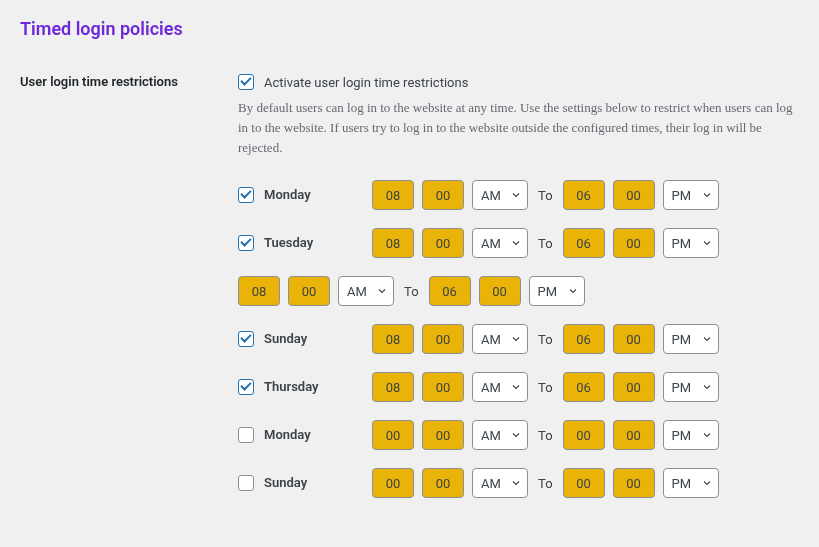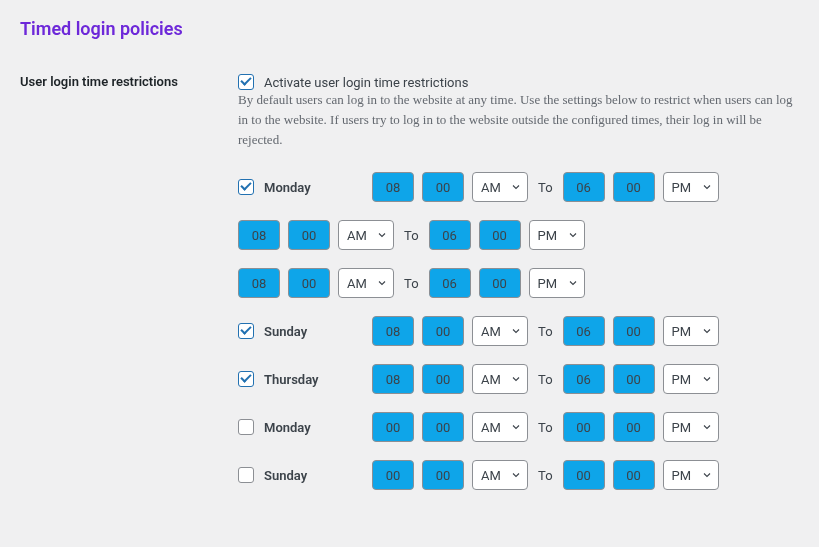--- a/index.html
+++ b/index.html
@@ -29,20 +29,21 @@
       font-weight: 600;
       color: #1d2327;
       padding-top: 0px;
     }
     .setting-content {
       flex: 1;
     }
     .activate-row {
       display: flex;
       align-items: center;
+      margin-bottom: 8px;
     }
     .description {
       color: #646970;
       line-height: 1.55;
       margin-bottom: 22px;
       max-width: 560px;
       font-family: Liberation Serif, serif;
     }
     .chk {
       appearance: none;
@@ -71,34 +72,34 @@
       border-width: 0 2px 2px 0;
       transform: rotate(45deg);
     }
     .day-row {
       display: flex;
       align-items: center;
       margin-bottom: 18px;
     }
     .day-checkbox-label {
       display: flex;
-      align-items: center;
+      align-items: flex-start;
       width: 134px;
       flex-shrink: 0;
     }
     .day-name {
       font-weight: 600;
       color: #3c434a;
     }
     .time-input {
       width: 42px;
       height: 30px;
       border: 1px solid #8c8f94;
       border-radius: 4px;
-      background: #0ea5e9;
+      background: #eab308;
       text-align: center;
       font-size: 13px;
       color: #3c434a;
       font-family: inherit;
       margin-right: 8px;
     }
     .ampm-select {
       width: 56px;
       height: 30px;
       border: 1px solid #8c8f94;
@@ -174,20 +175,24 @@
           <span class="select-wrap end-ampm">
             <select class="ampm-select"><option>PM</option></select>
             <span class="chev">
               <svg viewBox="0 0 24 24" fill="none" stroke="#3c434a" stroke-width="2.2">
                 <polyline points="6 9 12 15 18 9"></polyline>
               </svg>
             </span>
           </span>
         </div>
         <div class="day-row">
+          <label class="day-checkbox-label">
+            <input type="checkbox" class="chk" checked="" style="">
+            <span class="day-name">Tuesday</span>
+          </label>
           <input type="text" class="time-input" value="08" style="">
           <input type="text" class="time-input" value="00" style="">
           <span class="select-wrap">
             <select class="ampm-select"><option>AM</option></select>
             <span class="chev">
               <svg viewBox="0 0 24 24" fill="none" stroke="#3c434a" stroke-width="2.2">
                 <polyline points="6 9 12 15 18 9"></polyline>
               </svg>
             </span>
           </span>

